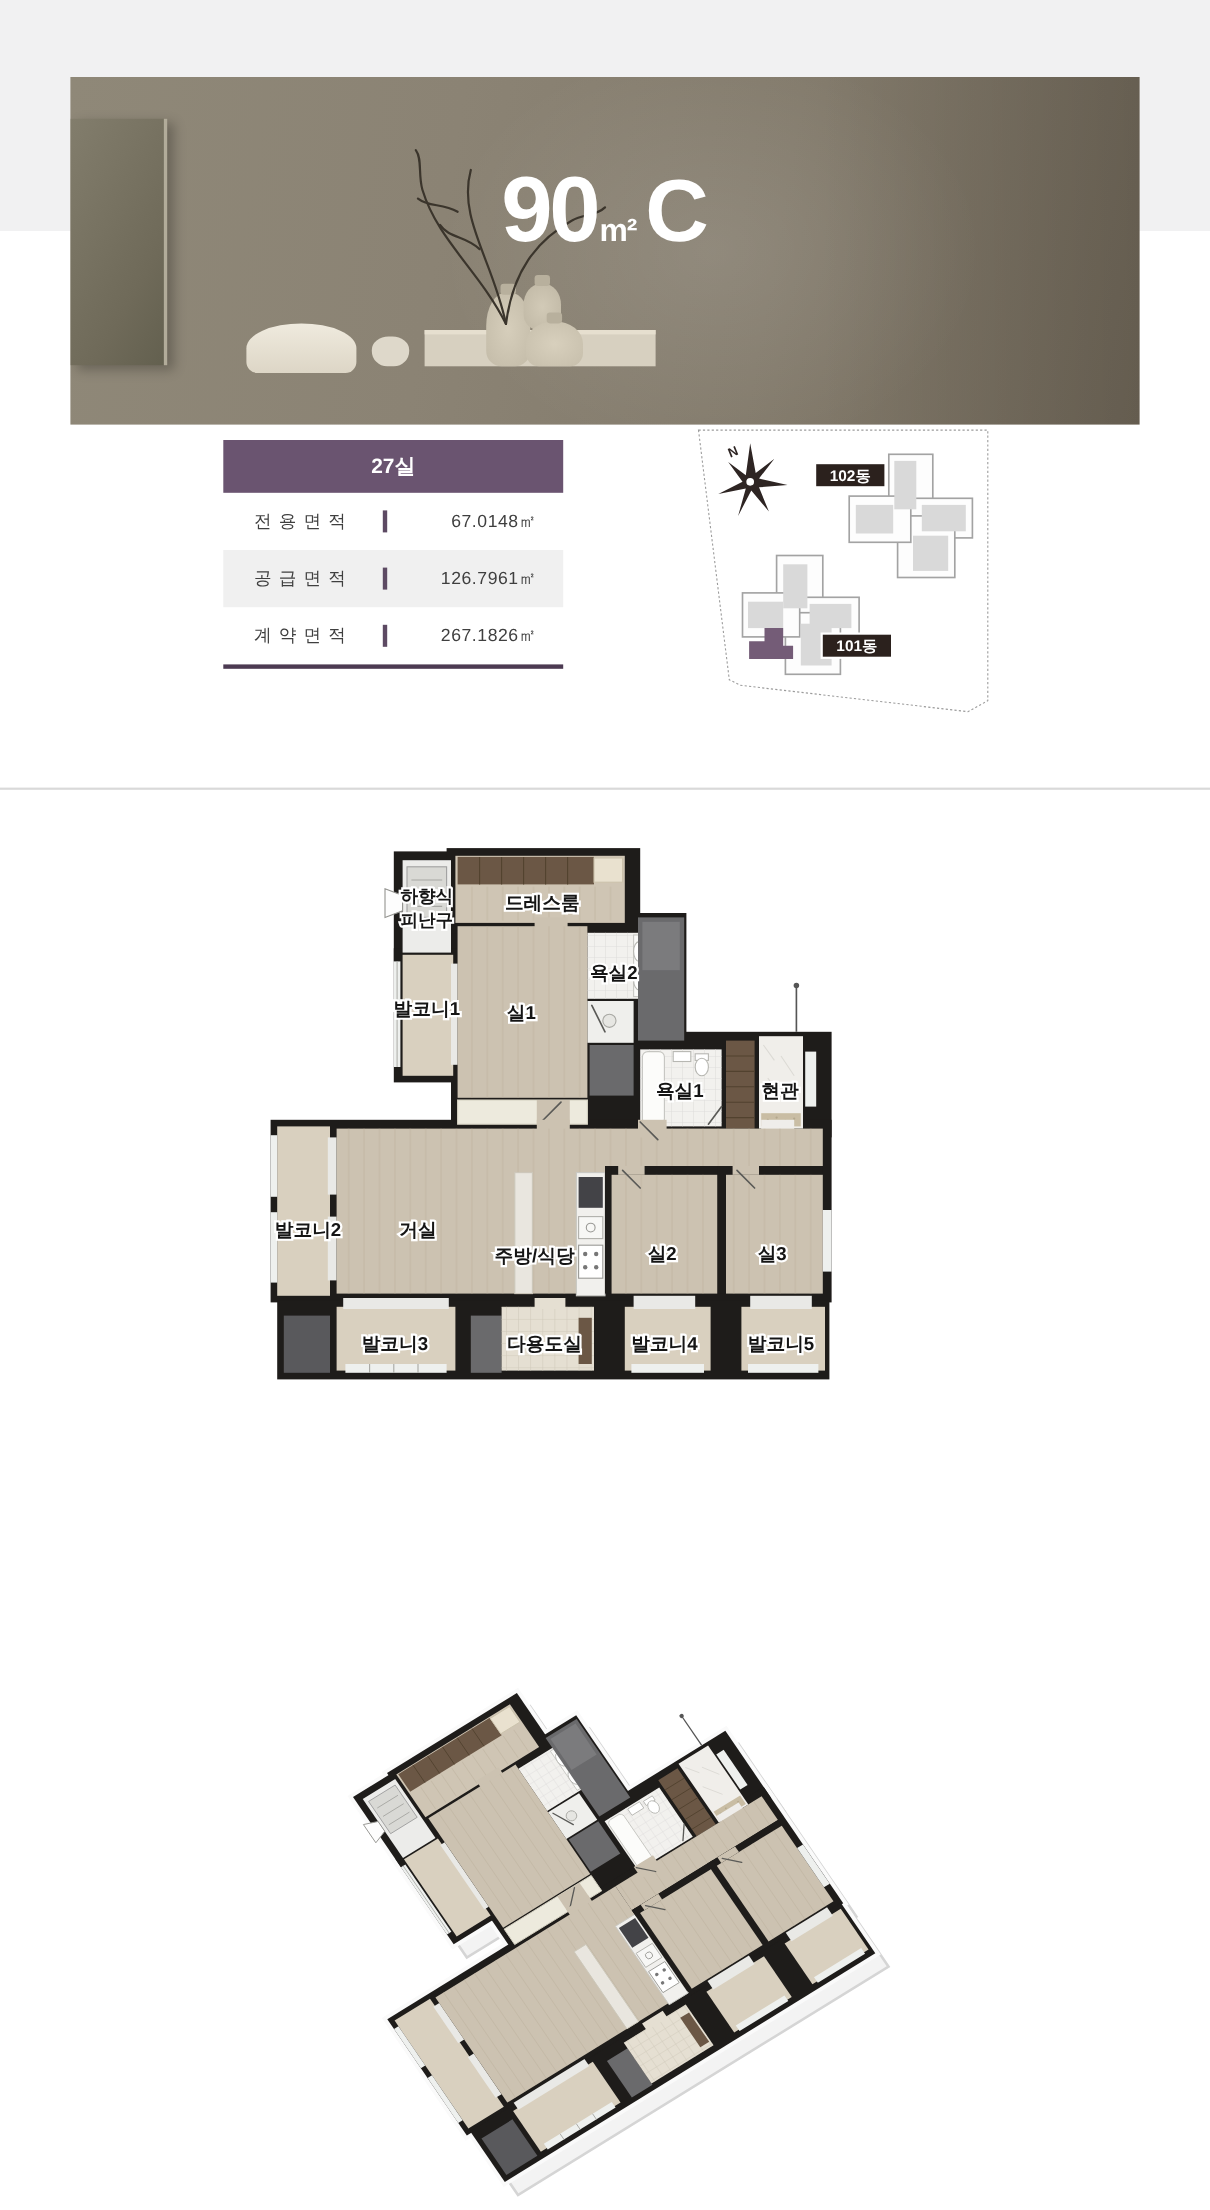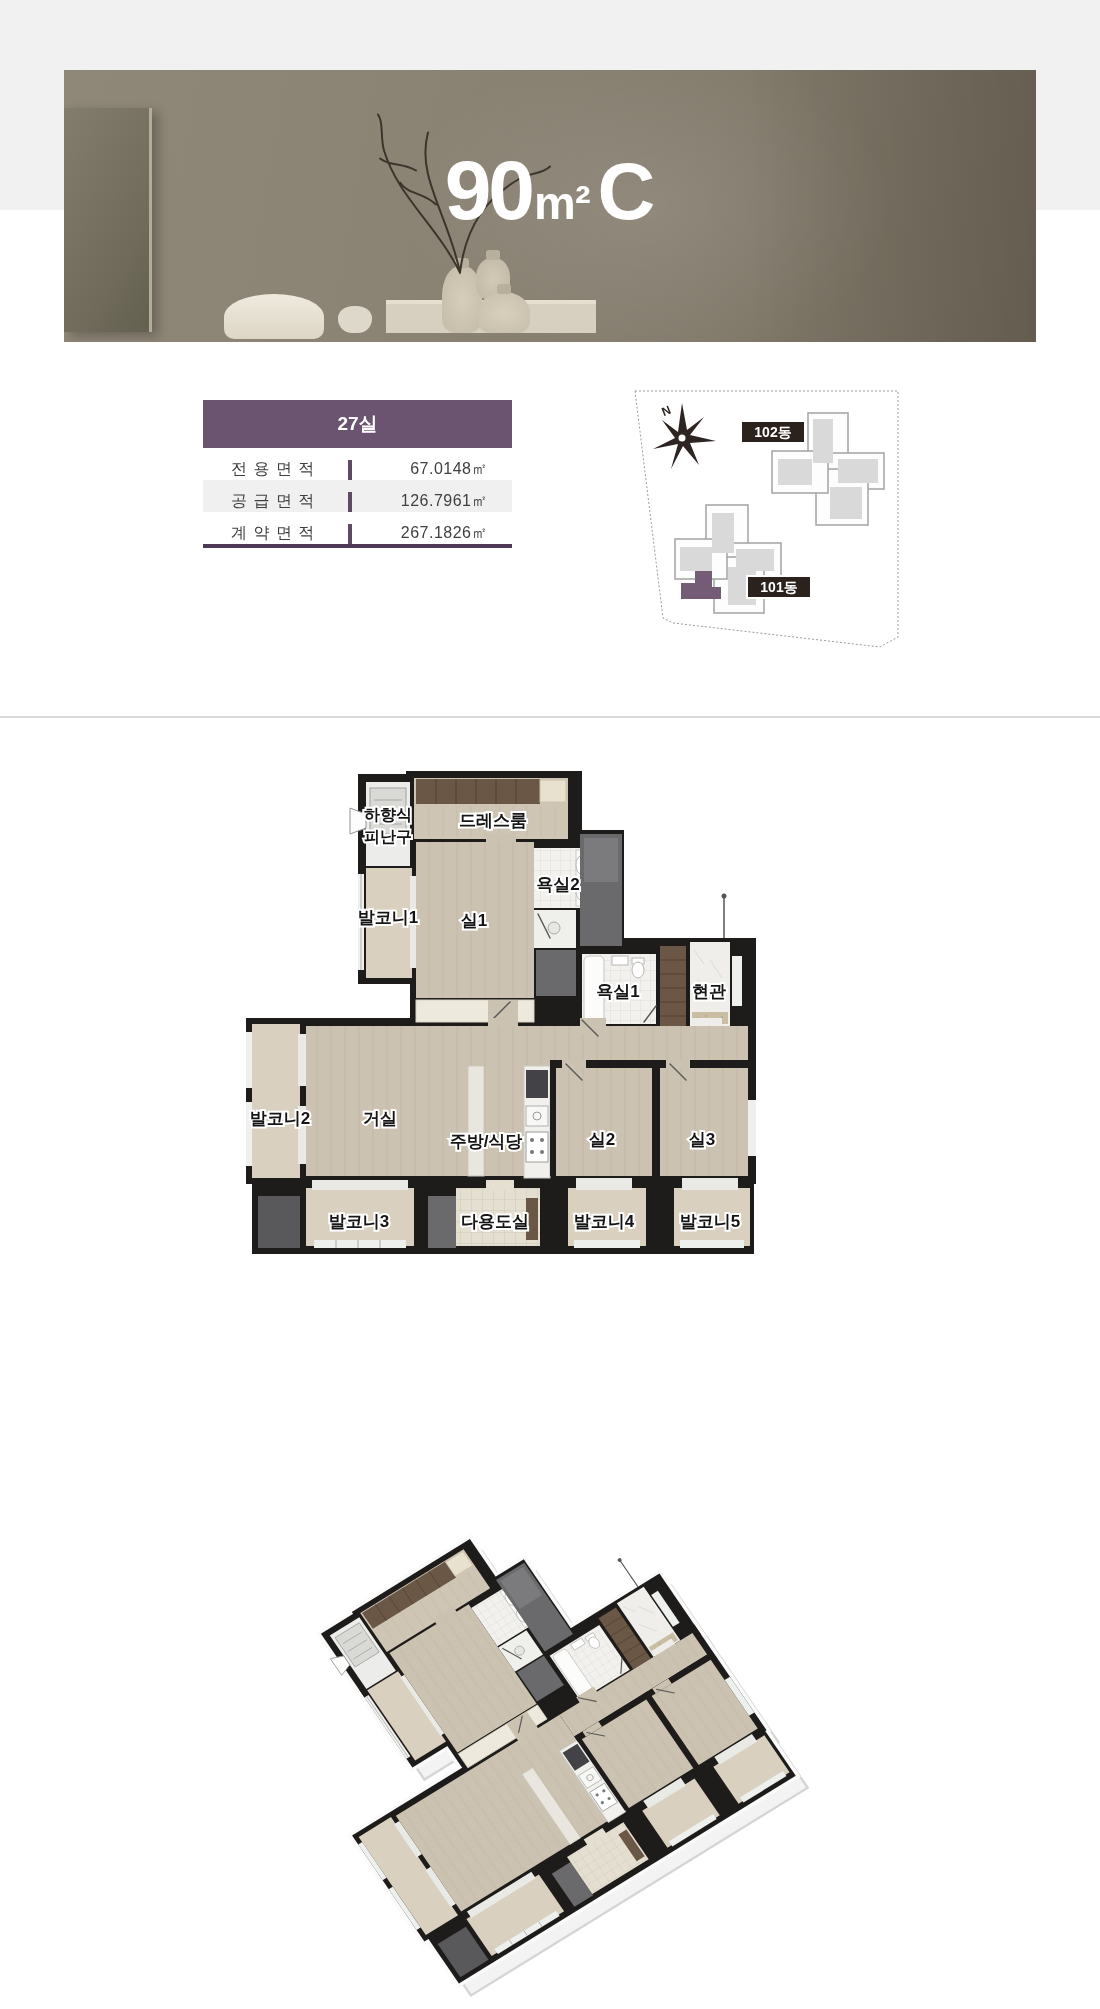--- a/index.html
+++ b/index.html
@@ -8,47 +8,47 @@
     --highlight-unit:#745c77; --bath-white:#f2f1ee; --wood-brown:#6b5745;
     --shaft-grey:#6a6a6c; --tile-cream:#e5dfd2; --row-grey:#f0f0f0; --divider-grey:#d9d9d9;
   }
   *{margin:0;padding:0;box-sizing:border-box}
   body{font-family:"Liberation Sans",sans-serif;background:#fff}
   .page{position:relative;width:1100px;height:2009px;background:#fff;overflow:hidden}
   .top-strip{position:absolute;left:0;top:0;width:1100px;height:210px;background:#f1f1f2}
   .divider{position:absolute;left:0;top:716px;width:1100px;height:2px;background:var(--divider-grey)}
 
   
-  .banner{position:absolute;left:64px;top:70px;width:972px;height:272px;overflow:hidden;
+  .banner{position:absolute;left:64px;top:70px;width:972px;height:316px;overflow:hidden;
     background:linear-gradient(100deg,#8f8878 0%,#8b8374 35%,#837b6c 65%,#72695a 100%)}
   .banner .glow{position:absolute;left:30%;top:-20%;width:60%;height:140%;
     background:radial-gradient(ellipse at center,rgba(255,255,255,.10),rgba(0,0,0,0) 60%)}
   .banner .shade{position:absolute;right:0;top:0;width:30%;height:100%;
     background:linear-gradient(90deg,rgba(0,0,0,0),rgba(0,0,0,.12))}
   .art{position:absolute;left:0;top:38px;width:88px;height:224px;
     background:linear-gradient(120deg,#827d6c,#6f6a59 70%,#63604f);
     border-right:3px solid #b2ac9a;box-shadow:6px 4px 10px rgba(0,0,0,.25)}
   .shelf{position:absolute;left:322px;top:230px;width:210px;height:33px;background:#d7d0c0;border-top:4px solid #e6dfcf}
   .vase{position:absolute;border-radius:45% 45% 14px 14px}
   .vase.big-white{left:160px;top:224px;width:100px;height:45px;background:linear-gradient(180deg,#efeade,#ddd6c6);border-radius:50% 50% 10px 10px}
   .vase.bottle{left:274px;top:236px;width:34px;height:27px;background:#ded8ca}
   .vase.s1{left:378px;top:196px;width:40px;height:67px;background:radial-gradient(#d6cebb,#c3bba8)}
   .vase.s2{left:412px;top:188px;width:34px;height:42px;background:radial-gradient(#d2cab7,#bfb7a4)}
   .vase.s3{left:414px;top:222px;width:52px;height:41px;background:radial-gradient(#d8d0bd,#c6beab);border-radius:50% 50% 12px 12px}
   .vase .neck{position:absolute;left:50%;top:-8px;transform:translateX(-50%);width:14px;height:10px;background:#b8b09d;border-radius:3px}
   .branch-svg{position:absolute;left:0;top:0;width:100%;height:100%}
   .banner-title{position:absolute;left:0;right:0;top:78px;display:flex;justify-content:center;align-items:baseline;color:#fff;font-weight:700}
   .banner-title .num{font-size:84px;letter-spacing:-3px;line-height:1}
-  .banner-title .unit{font-size:47px;margin:0 8px 0 2px;letter-spacing:-1px}
+  .banner-title .unit{font-size:29px;margin:0 8px 0 2px;letter-spacing:-1px}
   .banner-title .type{font-size:80px;line-height:1}
 
   
   .info-table{position:absolute;left:203px;top:400px;width:309px;border-bottom:4px solid var(--accent-purple-dark)}
   .info-table .thead{height:48px;background:var(--accent-purple);color:#fff;display:flex;align-items:center;justify-content:center;font-size:19px;font-weight:700}
-  .info-row{height:32px;display:flex;align-items:flex-end;font-size:16px;color:#3f3f3f}
+  .info-row{height:52px;display:flex;align-items:center;font-size:16px;color:#3f3f3f}
   .info-row:nth-child(odd){background:var(--row-grey)}
   .info-row .lbl{width:145px;padding-left:28px;letter-spacing:1px;white-space:nowrap}
   .info-row .bar{width:4px;height:20px;background:#5d4a63;margin-right:8px}
   .info-row .val{flex:1;text-align:right;padding-right:24px;letter-spacing:.5px}
 
   
   .wall{fill:var(--wall-black)}
   .floor{fill:var(--floor-beige)}
   .balc{fill:var(--balcony-beige)}
   .bath{fill:var(--bath-white)}

